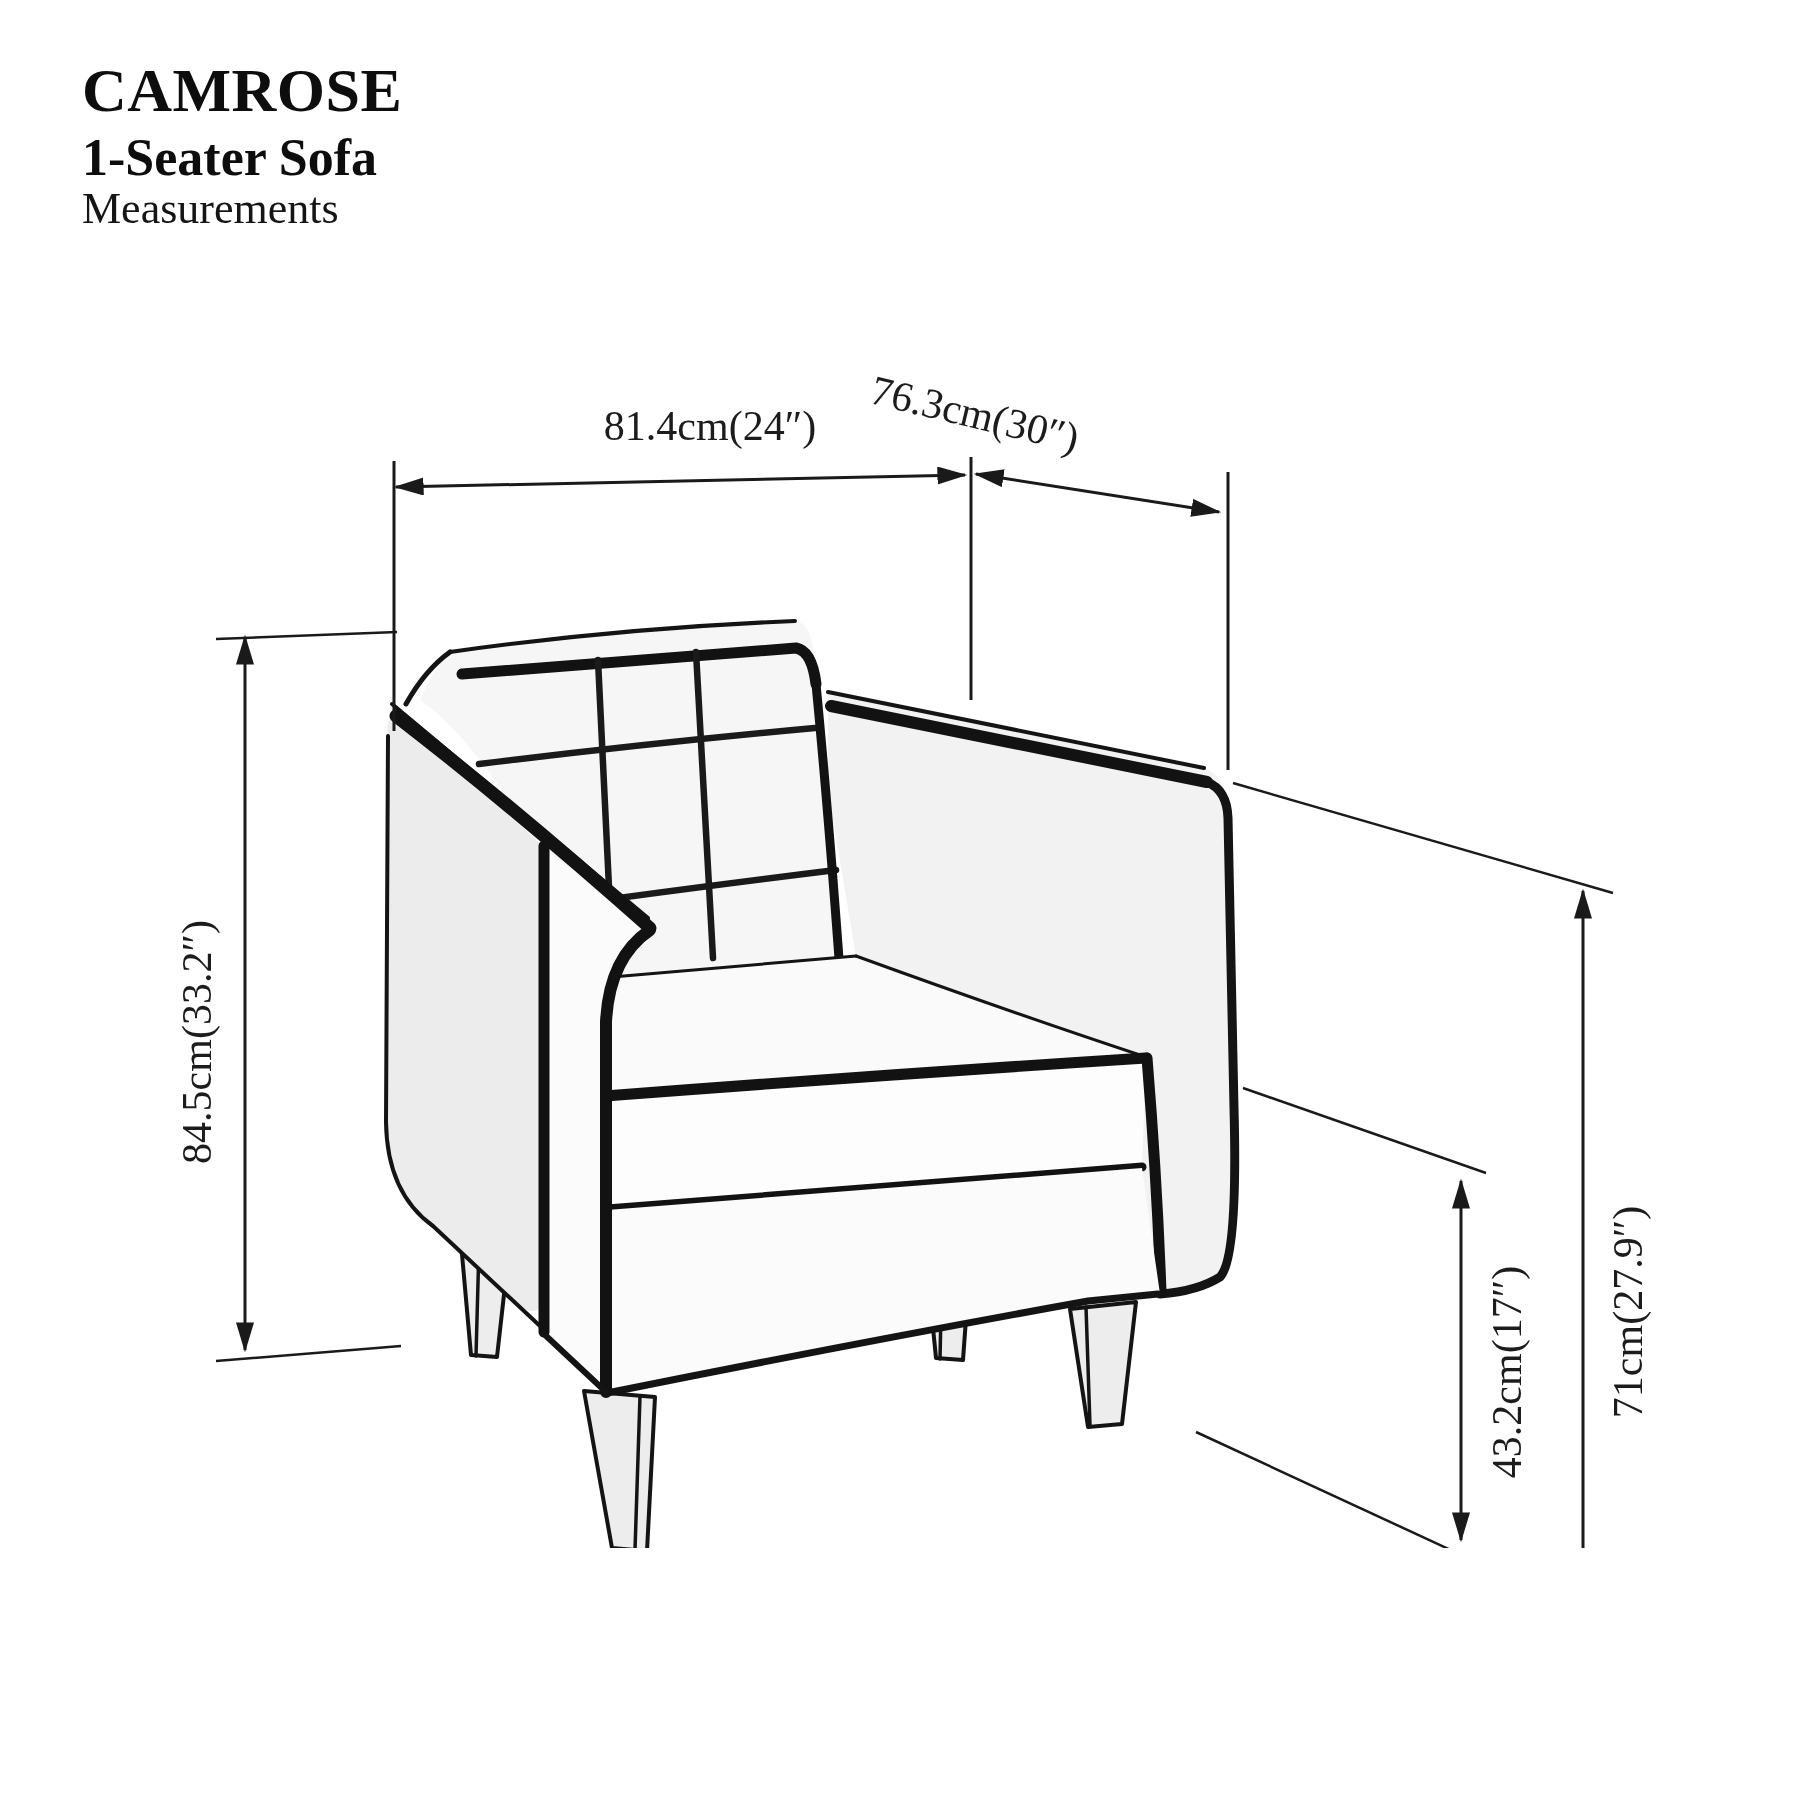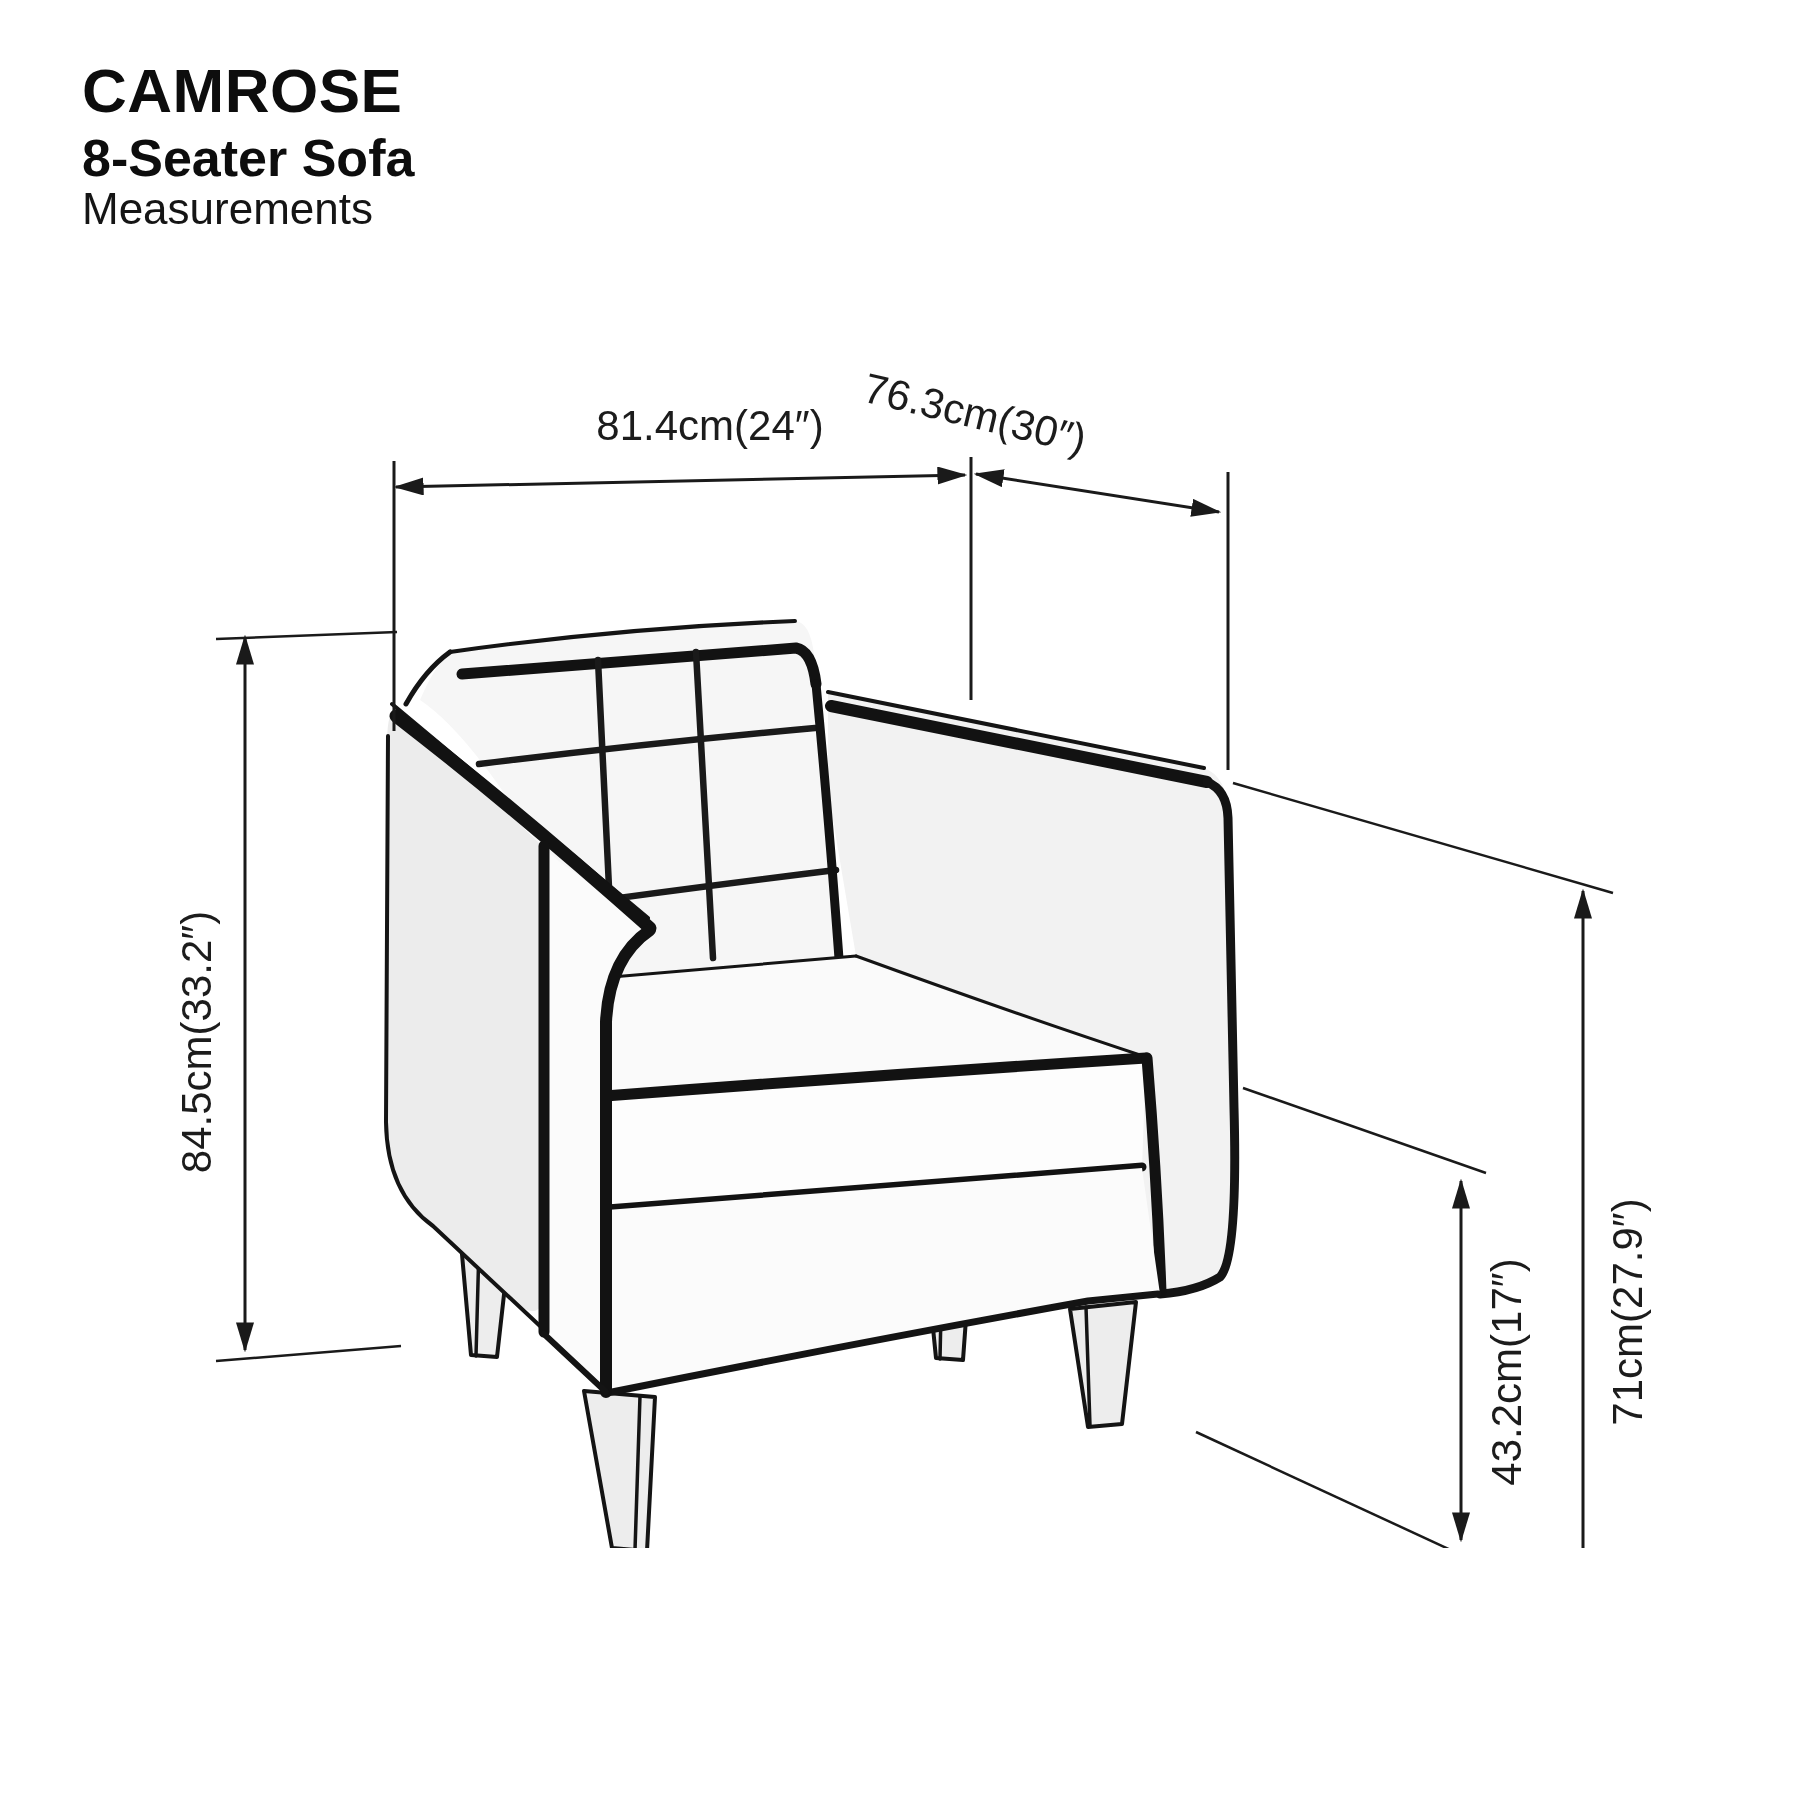--- a/index.html
+++ b/index.html
@@ -1,21 +1,21 @@
 <!DOCTYPE html>
 <html><head>
 <meta charset="utf-8">
 <style>
   html,body{margin:0;padding:0;background:#ffffff;}
   .canvas{
     position:relative;
     width:1800px;height:1548px;
     background:#ffffff;
     overflow:hidden;
-    font-family:Liberation Sans, sans-serif;
+    font-family:Liberation Serif, serif;
     color:#1b1b1b;
   }
   .title-block{position:absolute;left:82px;top:58px;line-height:1.05;}
   .t1{font-weight:bold;font-size:62px;letter-spacing:0.5px;color:#0d0d0d;}
   .t2{font-weight:bold;font-size:52px;margin-top:8px;color:#0d0d0d;}
   .t3{font-size:44px;color:#151515;}
   .dim-label{
     position:absolute;
     font-size:42px;
     color:#1c1c1c;
@@ -30,21 +30,21 @@
   .lbl-arm   { left:1418px; top:1288px; width:420px; transform:rotate(-90deg); }
   svg{position:absolute;left:0;top:0;}
 </style>
 </head>
 <body>
 
 <div class="canvas">
 
   <div class="title-block">
     <div class="t1">CAMROSE</div>
-    <div class="t2">8-Seater Sofa</div>
+    <div class="t2">1-Seater Sofa</div>
     <div class="t3">Measurements</div>
   </div>
 
   <svg width="1800" height="1800" viewBox="0 0 1800 1800">
     <defs>
       <marker id="ah" viewBox="0 0 10 6" refX="9.2" refY="3" markerWidth="10" markerHeight="6" orient="auto-start-reverse" markerUnits="strokeWidth">
         <path d="M0,0 L10,3 L0,6 Z" fill="#1a1a1a"></path>
       </marker>
     </defs>
 

